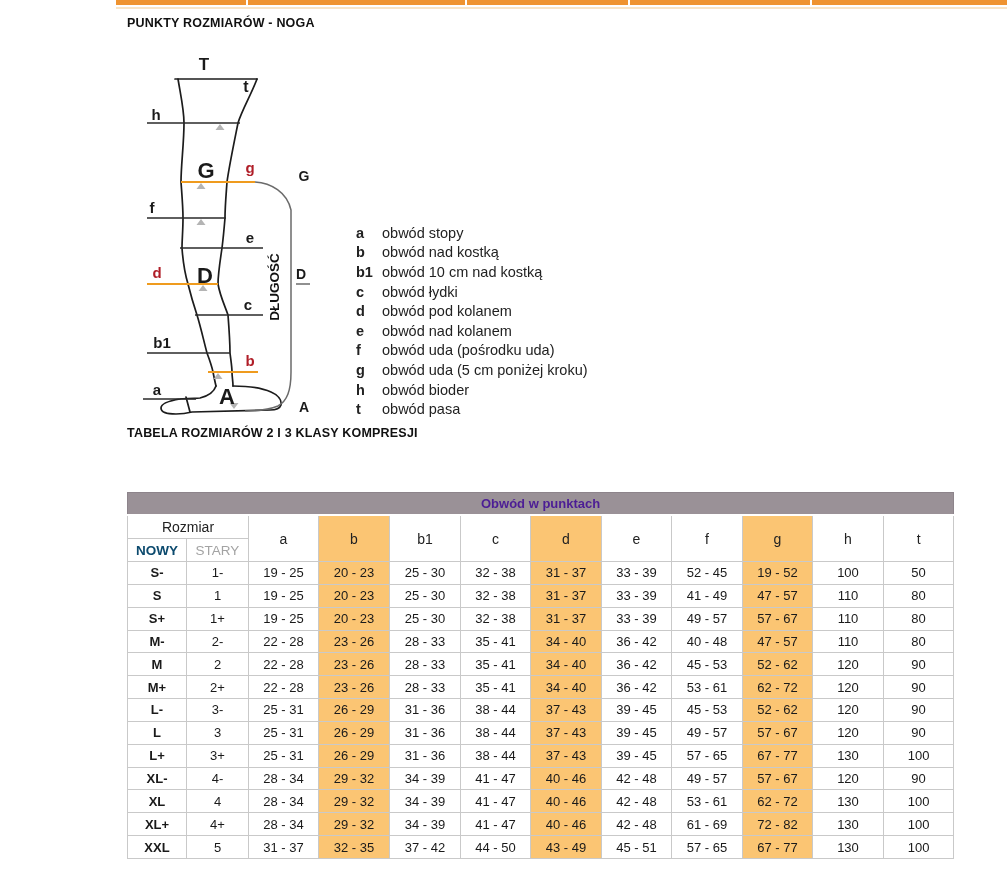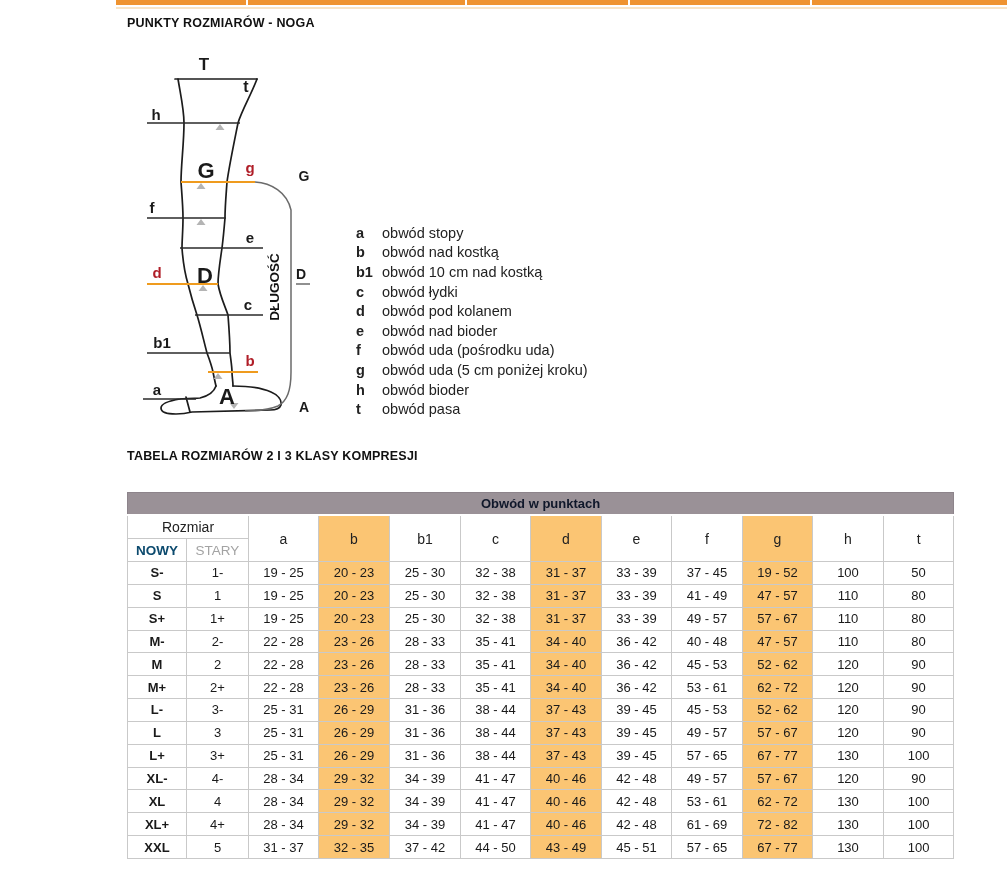--- a/index.html
+++ b/index.html
@@ -5,35 +5,35 @@
   html,body{margin:0;padding:0;background:#fff;}
   body{font-family:"Liberation Sans",sans-serif;color:#1a1a1a;}
   #stage{position:relative;width:1007px;height:885px;background:#fff;overflow:hidden;}
 
   
   .nav-seg{position:absolute;top:0;height:5px;background:#ef9330;}
   #nav-stripe{position:absolute;top:7px;left:116px;width:891px;height:2px;background:#f9e4c6;}
 
   .hdr{position:absolute;font-size:12.5px;font-weight:bold;letter-spacing:.2px;color:#111;white-space:nowrap;}
   #title-points{left:127px;top:16px;}
-  #title-table{left:127px;top:449px;}
+  #title-table{left:127px;top:426px;}
 
   
   #leg-svg{position:absolute;left:135px;top:55px;}
   #leg-svg text{font-family:"Liberation Sans",sans-serif;}
 
   
   #legend{position:absolute;left:356px;top:223px;font-size:14.5px;color:#222;}
   .leg-row{display:grid;grid-template-columns:26px auto;height:19.6px;align-items:center;}
   .leg-key{font-weight:bold;}
 
   
   #size-table{position:absolute;left:127px;top:492px;width:826px;border-collapse:collapse;table-layout:fixed;}
   #size-table th,#size-table td{border:1px solid #c9c9c9;text-align:center;vertical-align:middle;padding:0;white-space:nowrap;overflow:hidden;}
-  #size-table tr.caption-row th{background:#9a9197;border-color:#8d848b;border-bottom:2px solid #ffffff;height:21px;font-size:13px;font-weight:bold;color:#0f172a;}
+  #size-table tr.caption-row th{background:#9a9197;border-color:#8d848b;border-bottom:2px solid #ffffff;height:21px;font-size:13px;font-weight:bold;color:#4c1d95;}
   #size-table tr.main-header-row th{height:22px;font-weight:normal;font-size:14px;color:#222;}
   #size-table th.rozmiar{font-size:14px;font-weight:normal;}
   #size-table tr.sub-header-row th{height:22px;}
   #size-table th.nowy{color:#0c4a6e;font-weight:bold;font-size:13.5px;}
   #size-table th.stary{color:#a3a3a3;font-weight:normal;font-size:13.5px;margin-left:16px;}
   #size-table tbody td{height:21.85px;font-size:13px;}
   #size-table td.size-new{font-weight:bold;}
   #size-table .hl{background:#fbc573;}
 </style>
 </head>
@@ -133,21 +133,21 @@
       <div class="leg-row">
         <span class="leg-key">c</span>
         <span>obwód łydki</span>
       </div>
       <div class="leg-row">
         <span class="leg-key">d</span>
         <span>obwód pod kolanem</span>
       </div>
       <div class="leg-row">
         <span class="leg-key">e</span>
-        <span>obwód nad bioder</span>
+        <span>obwód nad kolanem</span>
       </div>
       <div class="leg-row">
         <span class="leg-key">f</span>
         <span>obwód uda (pośrodku uda)</span>
       </div>
       <div class="leg-row">
         <span class="leg-key">g</span>
         <span>obwód uda (5 cm poniżej kroku)</span>
       </div>
       <div class="leg-row">
@@ -200,21 +200,21 @@
     <tbody>
         <tr>
           <td class="size-new">S-</td>
           <td class="size-old">1-</td>
           <td>19 - 25</td>
           <td class="hl">20 - 23</td>
           <td>25 - 30</td>
           <td>32 - 38</td>
           <td class="hl">31 - 37</td>
           <td>33 - 39</td>
-          <td>37 - 45</td>
+          <td>52 - 45</td>
           <td class="hl">19 - 52</td>
           <td>100</td>
           <td>50</td>
         </tr>
         <tr>
           <td class="size-new">S</td>
           <td class="size-old">1</td>
           <td>19 - 25</td>
           <td class="hl">20 - 23</td>
           <td>25 - 30</td>

